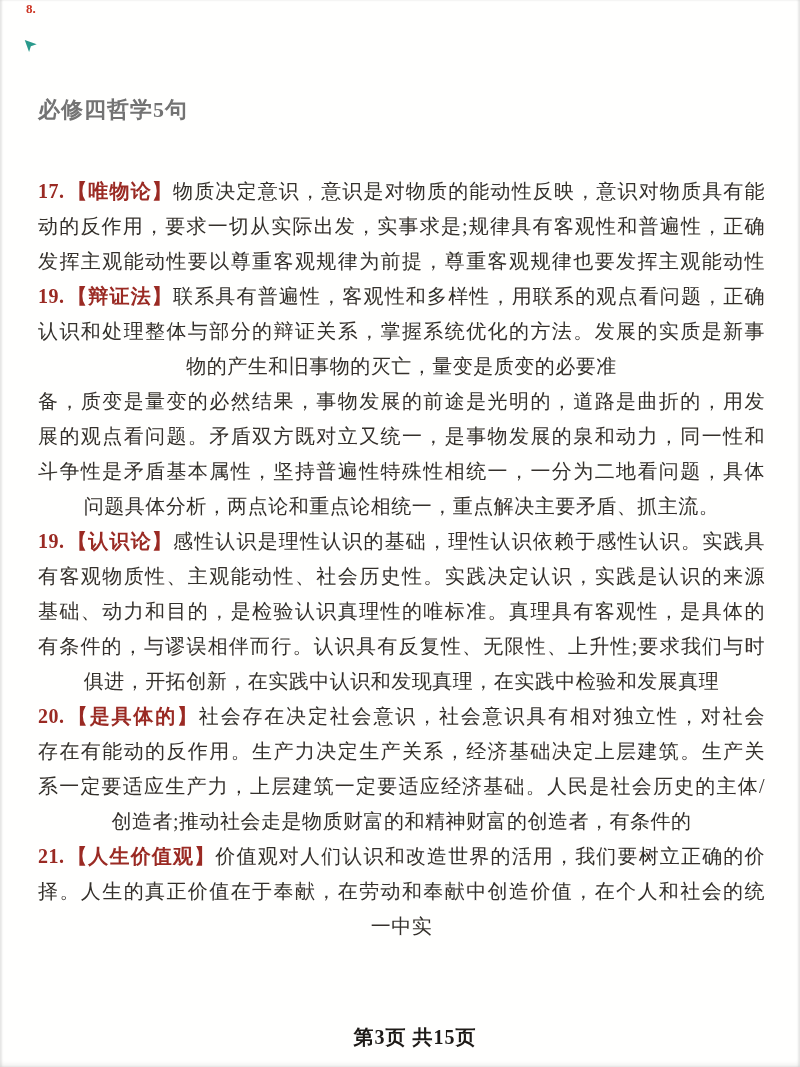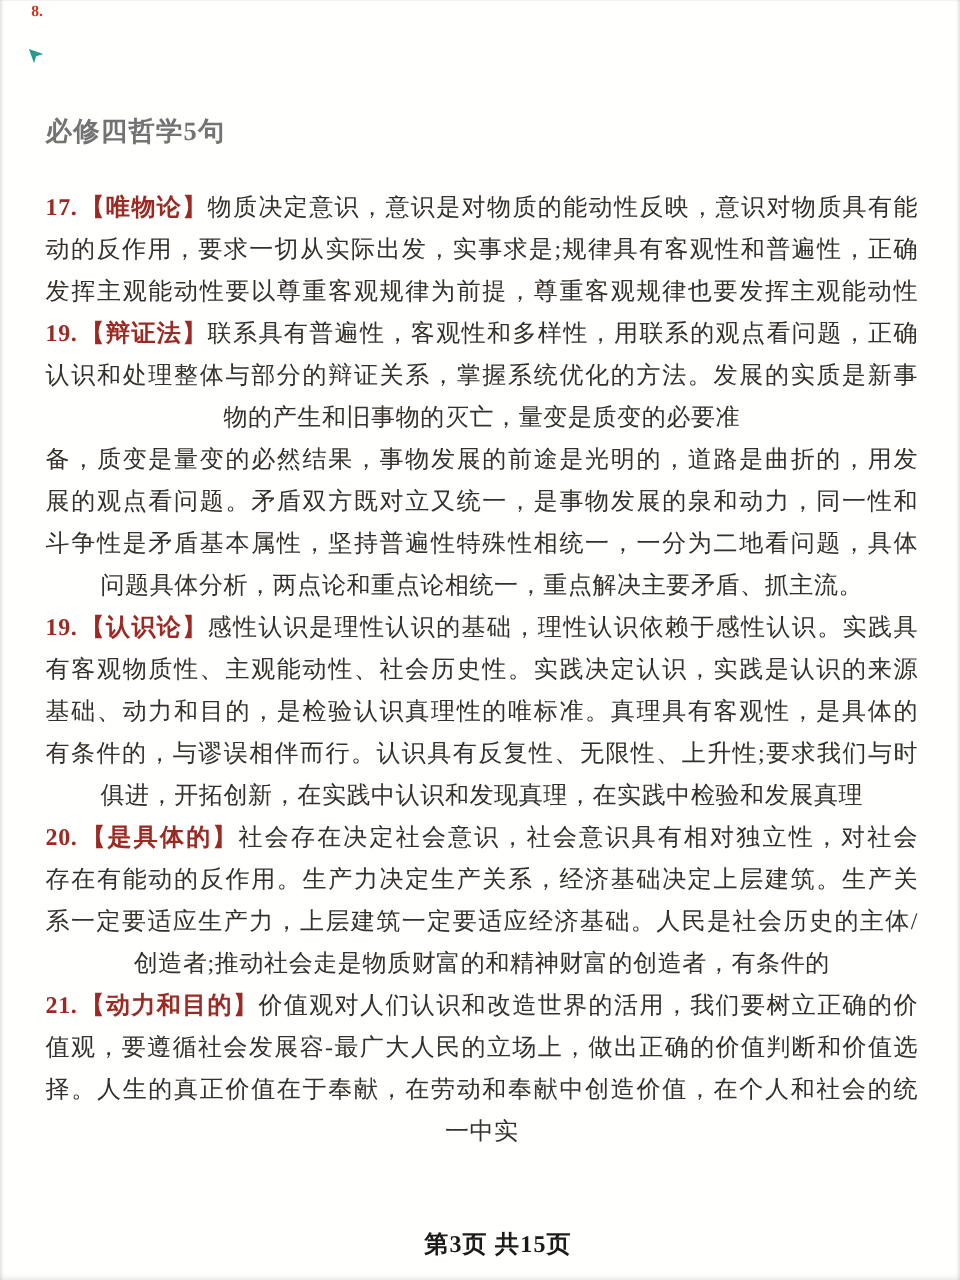--- a/index.html
+++ b/index.html
@@ -27,21 +27,21 @@
     font-family: "DejaVu Sans", sans-serif;
   }
   .doc-title {
     position: absolute; left: 38px; top: 95px;
     font-size: 22px; line-height: 30px;
     font-weight: bold;
     color: #737373;
     letter-spacing: 1px;
   }
   .body-text {
-    position: absolute; left: 38px; top: 156px;
+    position: absolute; left: 38px; top: 174px;
     width: 727px;
   }
   .entry { margin: 0; }
   .line {
     height: 35px; line-height: 35px;
     font-size: 20px;
     color: #34302b;
     text-align: center;
     letter-spacing: 0.5px;
   }
@@ -94,22 +94,21 @@
         <div class="line j">有条件的，与谬误相伴而行。认识具有反复性、无限性、上升性;要求我们与时</div>
         <div class="line">俱进，开拓创新，在实践中认识和发现真理，在实践中检验和发展真理</div>
       </div>
       <div class="entry">
         <div class="line j"><span class="red num">20.</span><span class="red lab">【是具体的】</span><span>社会存在决定社会意识，社会意识具有相对独立性，对社会</span></div>
         <div class="line j">存在有能动的反作用。生产力决定生产关系，经济基础决定上层建筑。生产关</div>
         <div class="line j">系一定要适应生产力，上层建筑一定要适应经济基础。人民是社会历史的主体/</div>
         <div class="line">创造者;推动社会走是物质财富的和精神财富的创造者，有条件的</div>
       </div>
       <div class="entry">
-        <div class="line j"><span class="red num">21.</span><span class="red lab">【动力和目的】</span><span>价值观对人们认识和改造世界的活用，我们要树立正确的价</span></div>
-        <div class="line j">值观，要遵循社会发展容-最广大人民的立场上，做出正确的价值判断和价值选</div>
+        <div class="line j"><span class="red num">21.</span><span class="red lab">【人生价值观】</span><span>价值观对人们认识和改造世界的活用，我们要树立正确的价</span></div>
         <div class="line j">择。人生的真正价值在于奉献，在劳动和奉献中创造价值，在个人和社会的统</div>
         <div class="line">一中实</div>
       </div>
     </div>
 
   <div class="footer">第3页  共15页</div>
 
 </div>
 
 </body></html>

